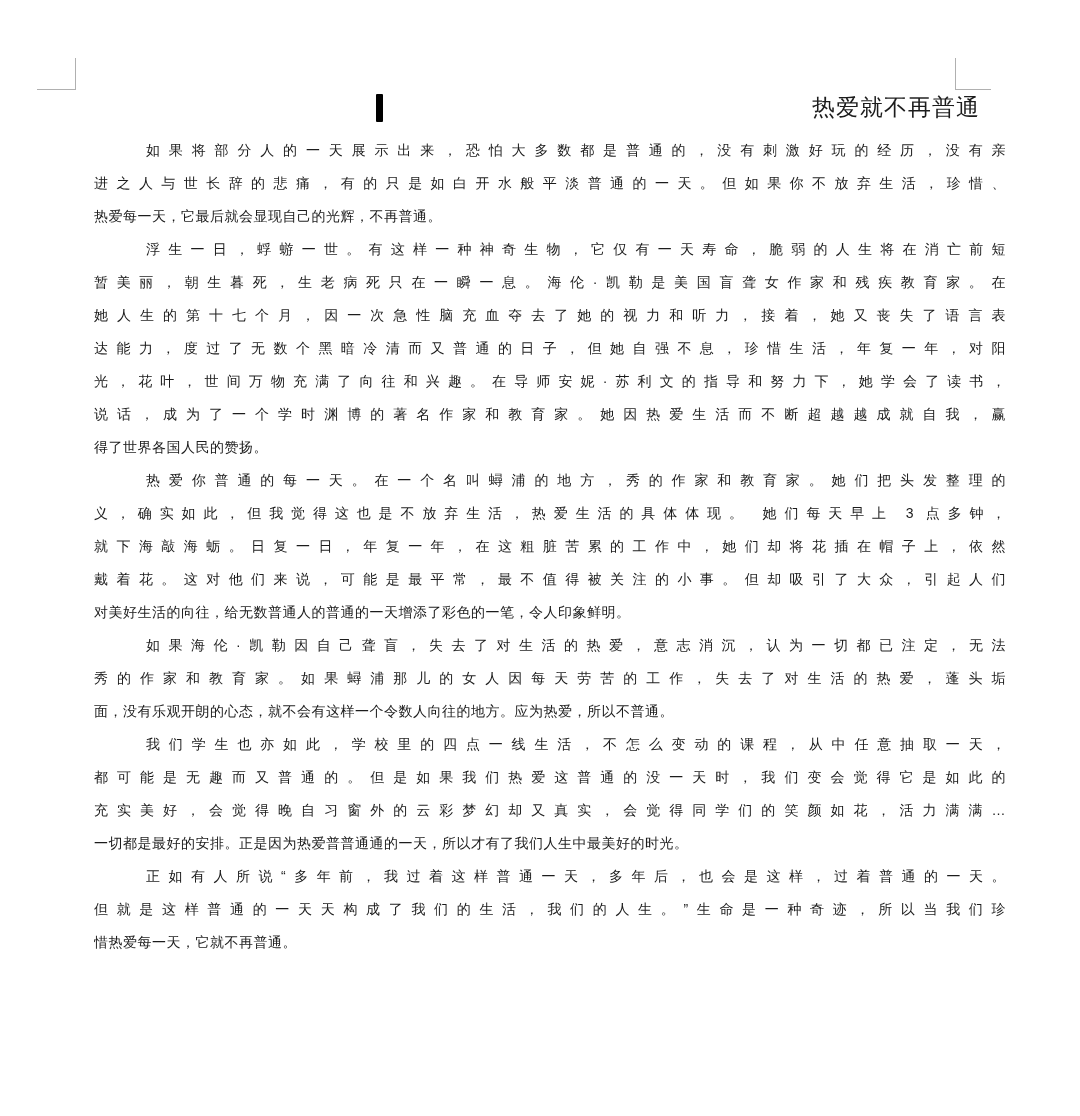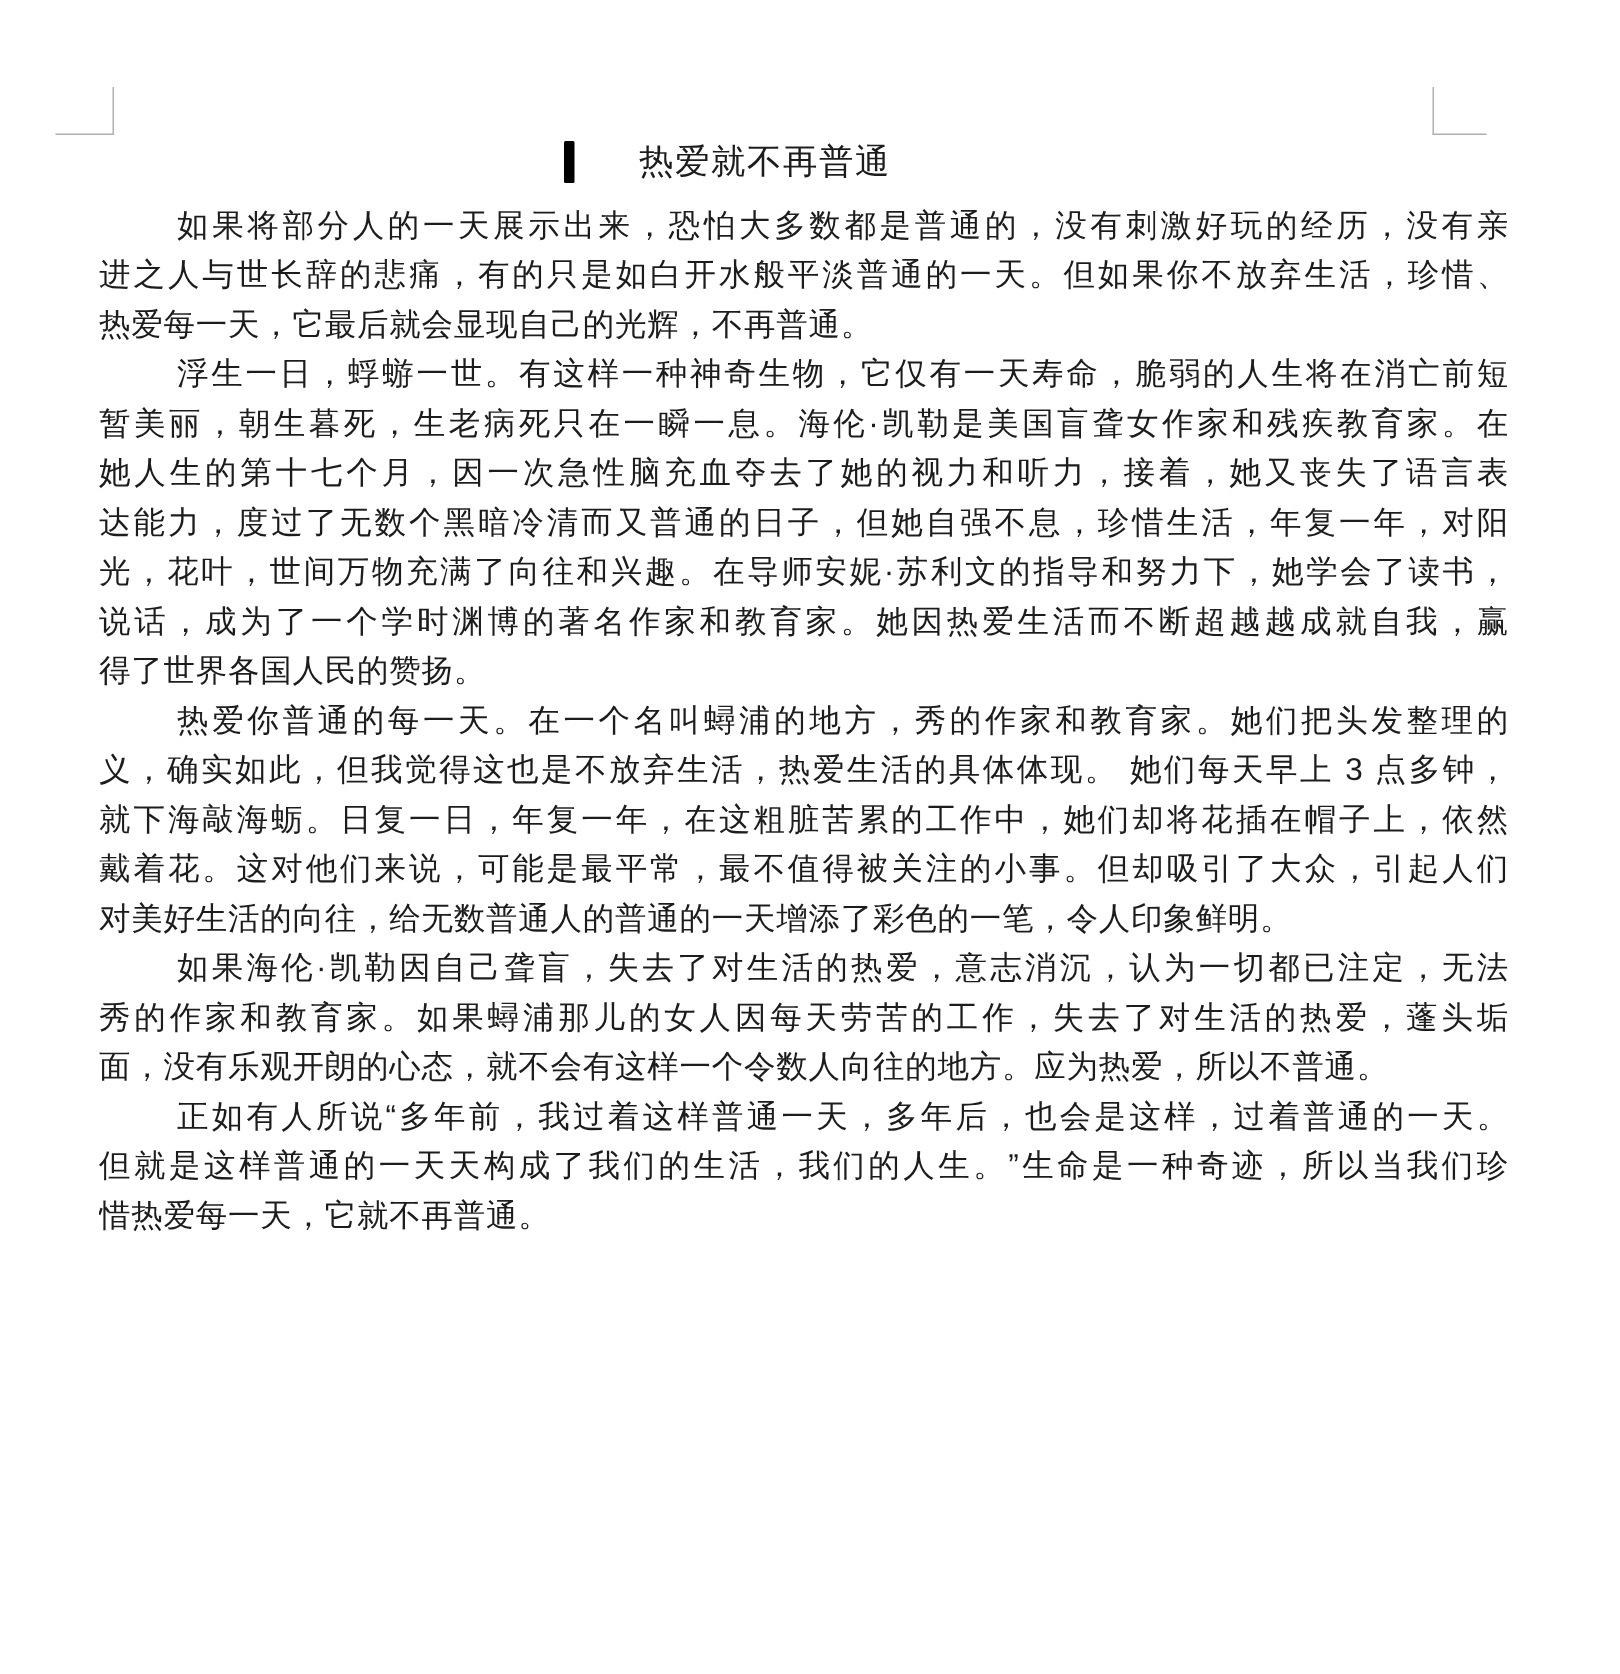--- a/index.html
+++ b/index.html
@@ -39,21 +39,21 @@
   }
   .content {
     position: absolute;
     left: 66px;
     top: 92px;
     width: 940px;
   }
   .title-line {
     position: relative;
     height: 42px;
-    text-align: center;
+    text-align: right;
   }
   .doc-title {
     position: relative;
     left: -26px;
     display: inline-block;
     font-size: 23px;
     line-height: 30px;
     letter-spacing: 1px;
     color: #1c1c1c;
     white-space: nowrap;
@@ -61,22 +61,23 @@
   .caret {
     position: absolute;
     left: 310px;
     top: 2px;
     width: 7px;
     height: 28px;
     background: #000000;
     border-radius: 1px;
   }
   .doc-body {
-    font-size: 21px;
+    font-size: 14px;
     cursor: text;
+    margin-left: 28px;
   }
   .para {
     margin: 0;
     padding: 0;
   }
   .line {
     height: 33px;
     line-height: 33px;
     overflow: hidden;
     white-space: normal;
@@ -128,20 +129,26 @@
           <div class="line">就下海敲海蛎。日复一日，年复一年，在这粗脏苦累的工作中，她们却将花插在帽子上，依然</div>
           <div class="line">戴着花。这对他们来说，可能是最平常，最不值得被关注的小事。但却吸引了大众，引起人们</div>
           <div class="line last">对美好生活的向往，给无数普通人的普通的一天增添了彩色的一笔，令人印象鲜明。</div>
         </div>
         <div class="para">
           <div class="line first">如果海伦·凯勒因自己聋盲，失去了对生活的热爱，意志消沉，认为一切都已注定，无法</div>
           <div class="line">秀的作家和教育家。如果蟳浦那儿的女人因每天劳苦的工作，失去了对生活的热爱，蓬头垢</div>
           <div class="line last">面，没有乐观开朗的心态，就不会有这样一个令数人向往的地方。应为热爱，所以不普通。</div>
         </div>
         <div class="para">
+          <div class="line first">我们学生也亦如此，学校里的四点一线生活，不怎么变动的课程，从中任意抽取一天，</div>
+          <div class="line">都可能是无趣而又普通的。但是如果我们热爱这普通的没一天时，我们变会觉得它是如此的</div>
+          <div class="line">充实美好，会觉得晚自习窗外的云彩梦幻却又真实，会觉得同学们的笑颜如花，活力满满…</div>
+          <div class="line last">一切都是最好的安排。正是因为热爱普普通通的一天，所以才有了我们人生中最美好的时光。</div>
+        </div>
+        <div class="para">
           <div class="line first">正如有人所说“多年前，我过着这样普通一天，多年后，也会是这样，过着普通的一天。</div>
           <div class="line">但就是这样普通的一天天构成了我们的生活，我们的人生。”生命是一种奇迹，所以当我们珍</div>
           <div class="line last">惜热爱每一天，它就不再普通。</div>
         </div>
       </div>
 
   </div>
 </div>
 
 </body></html>

